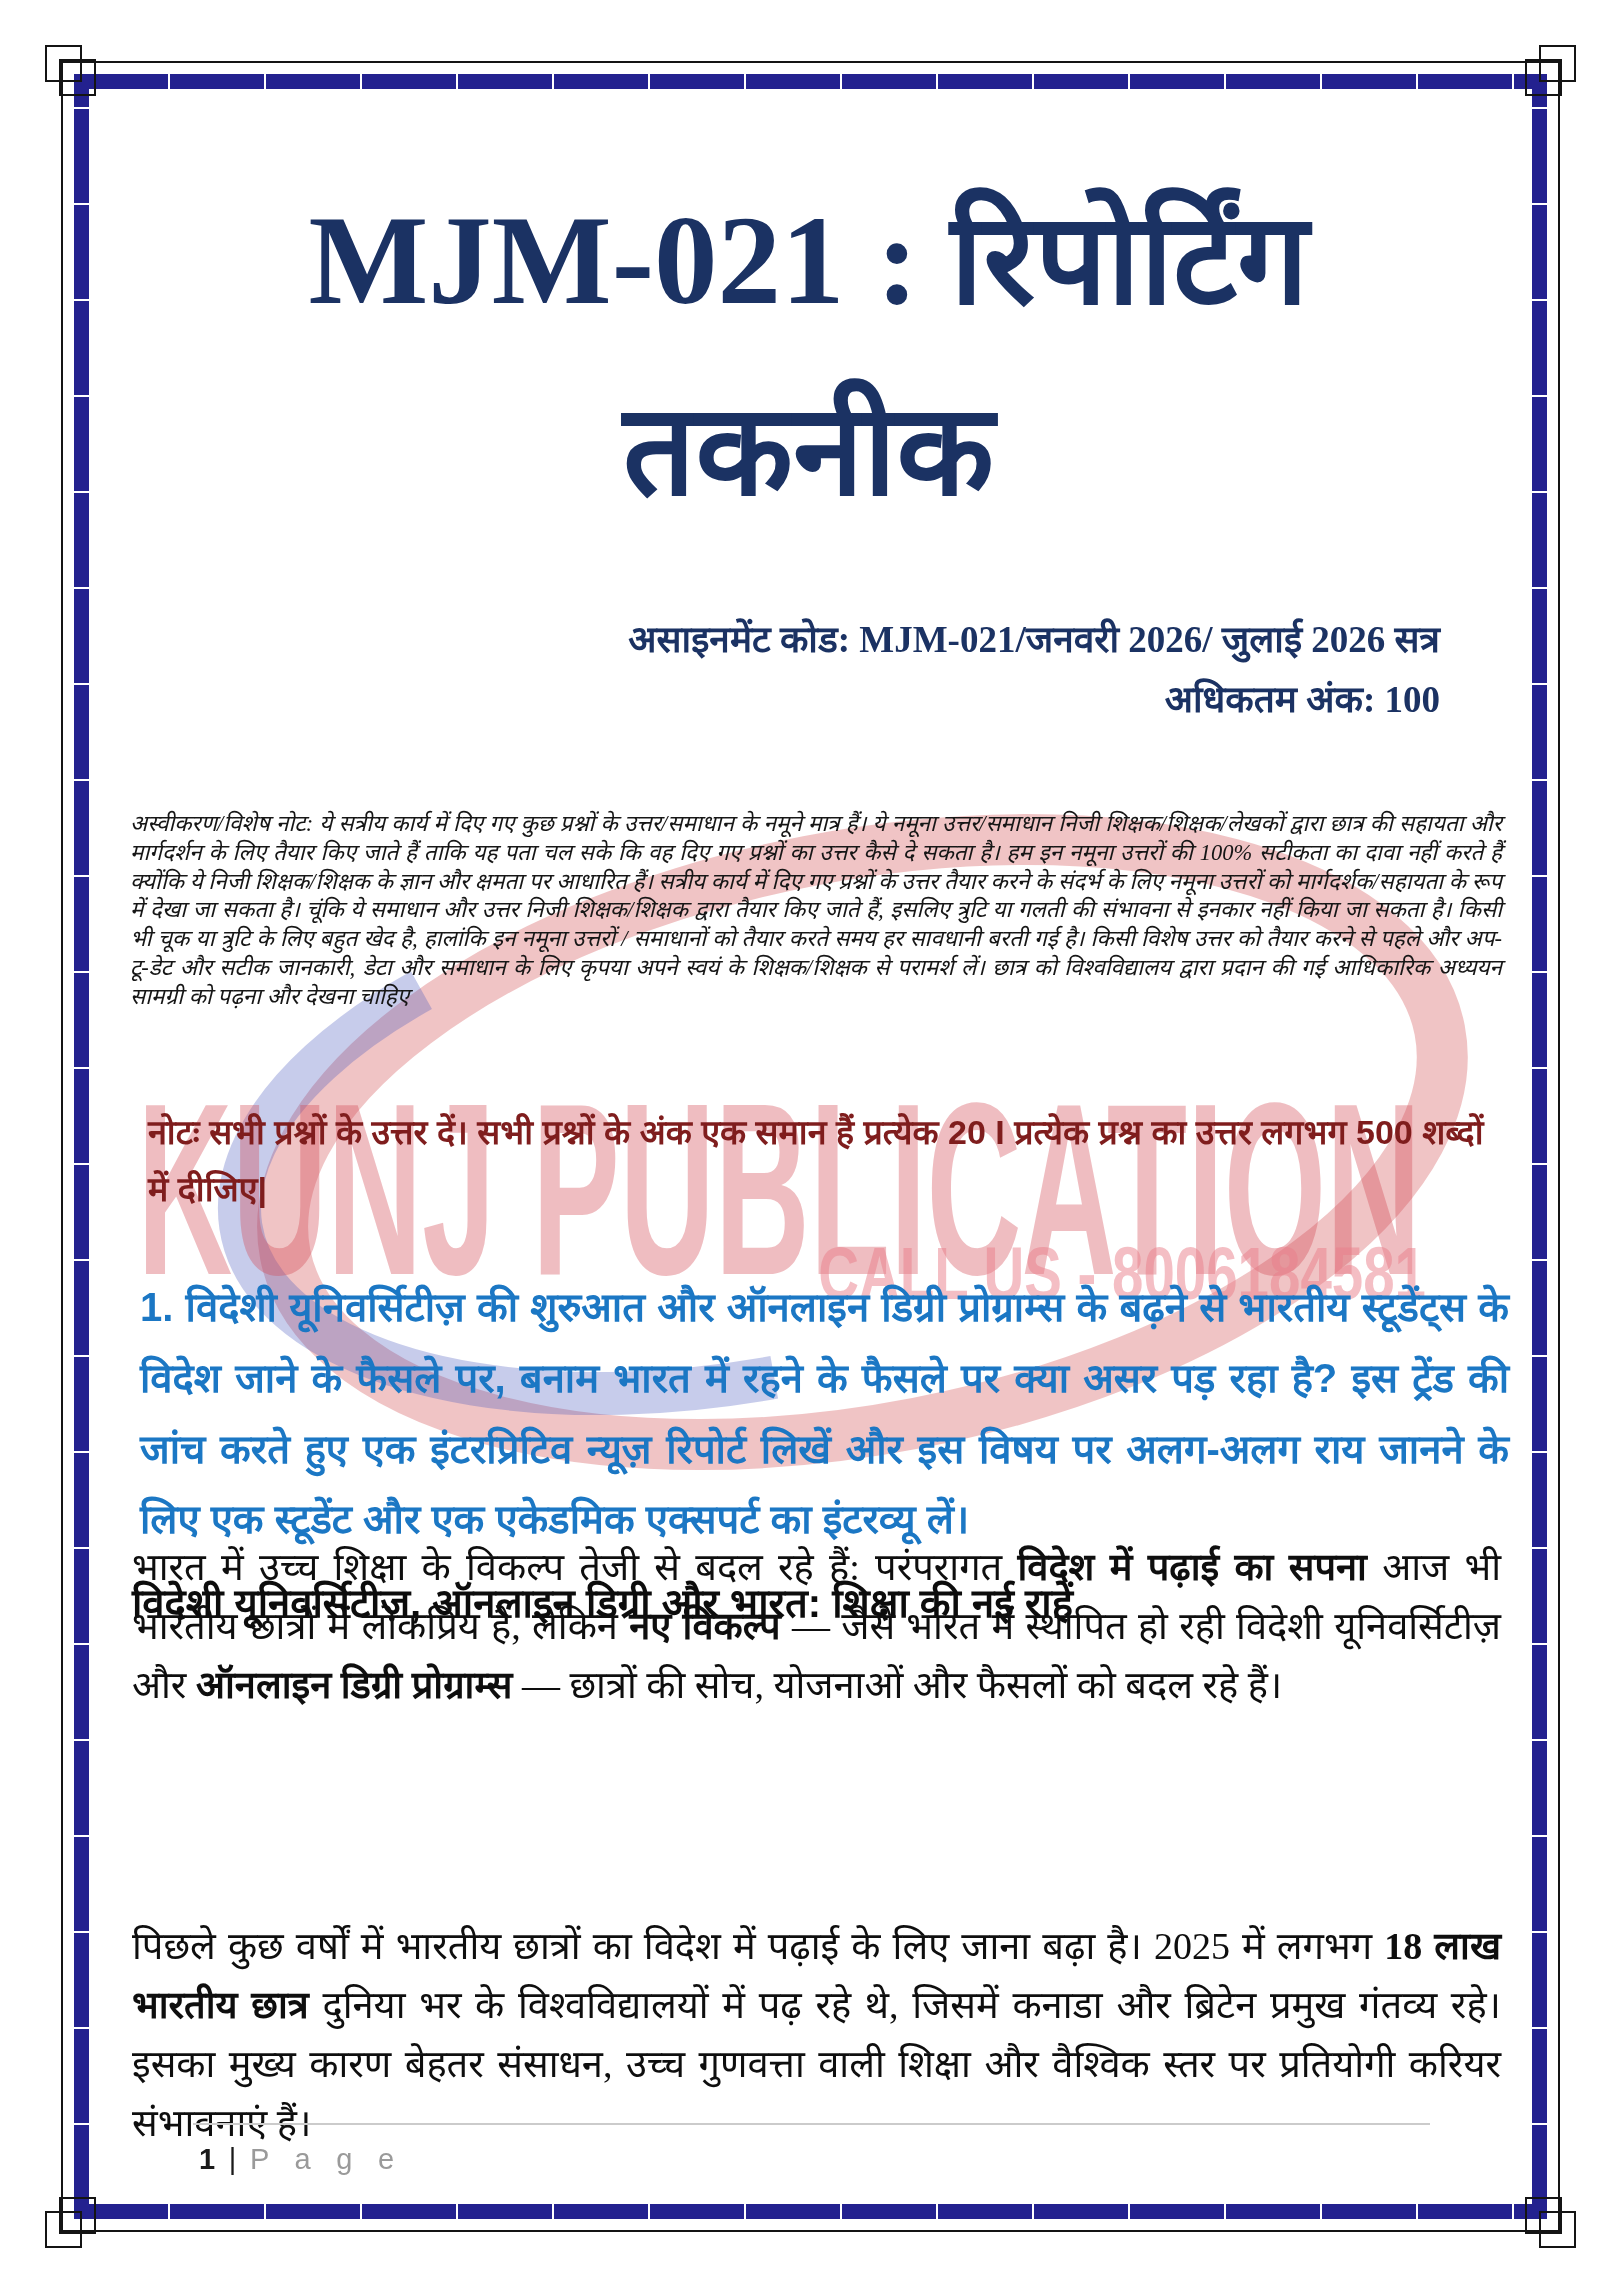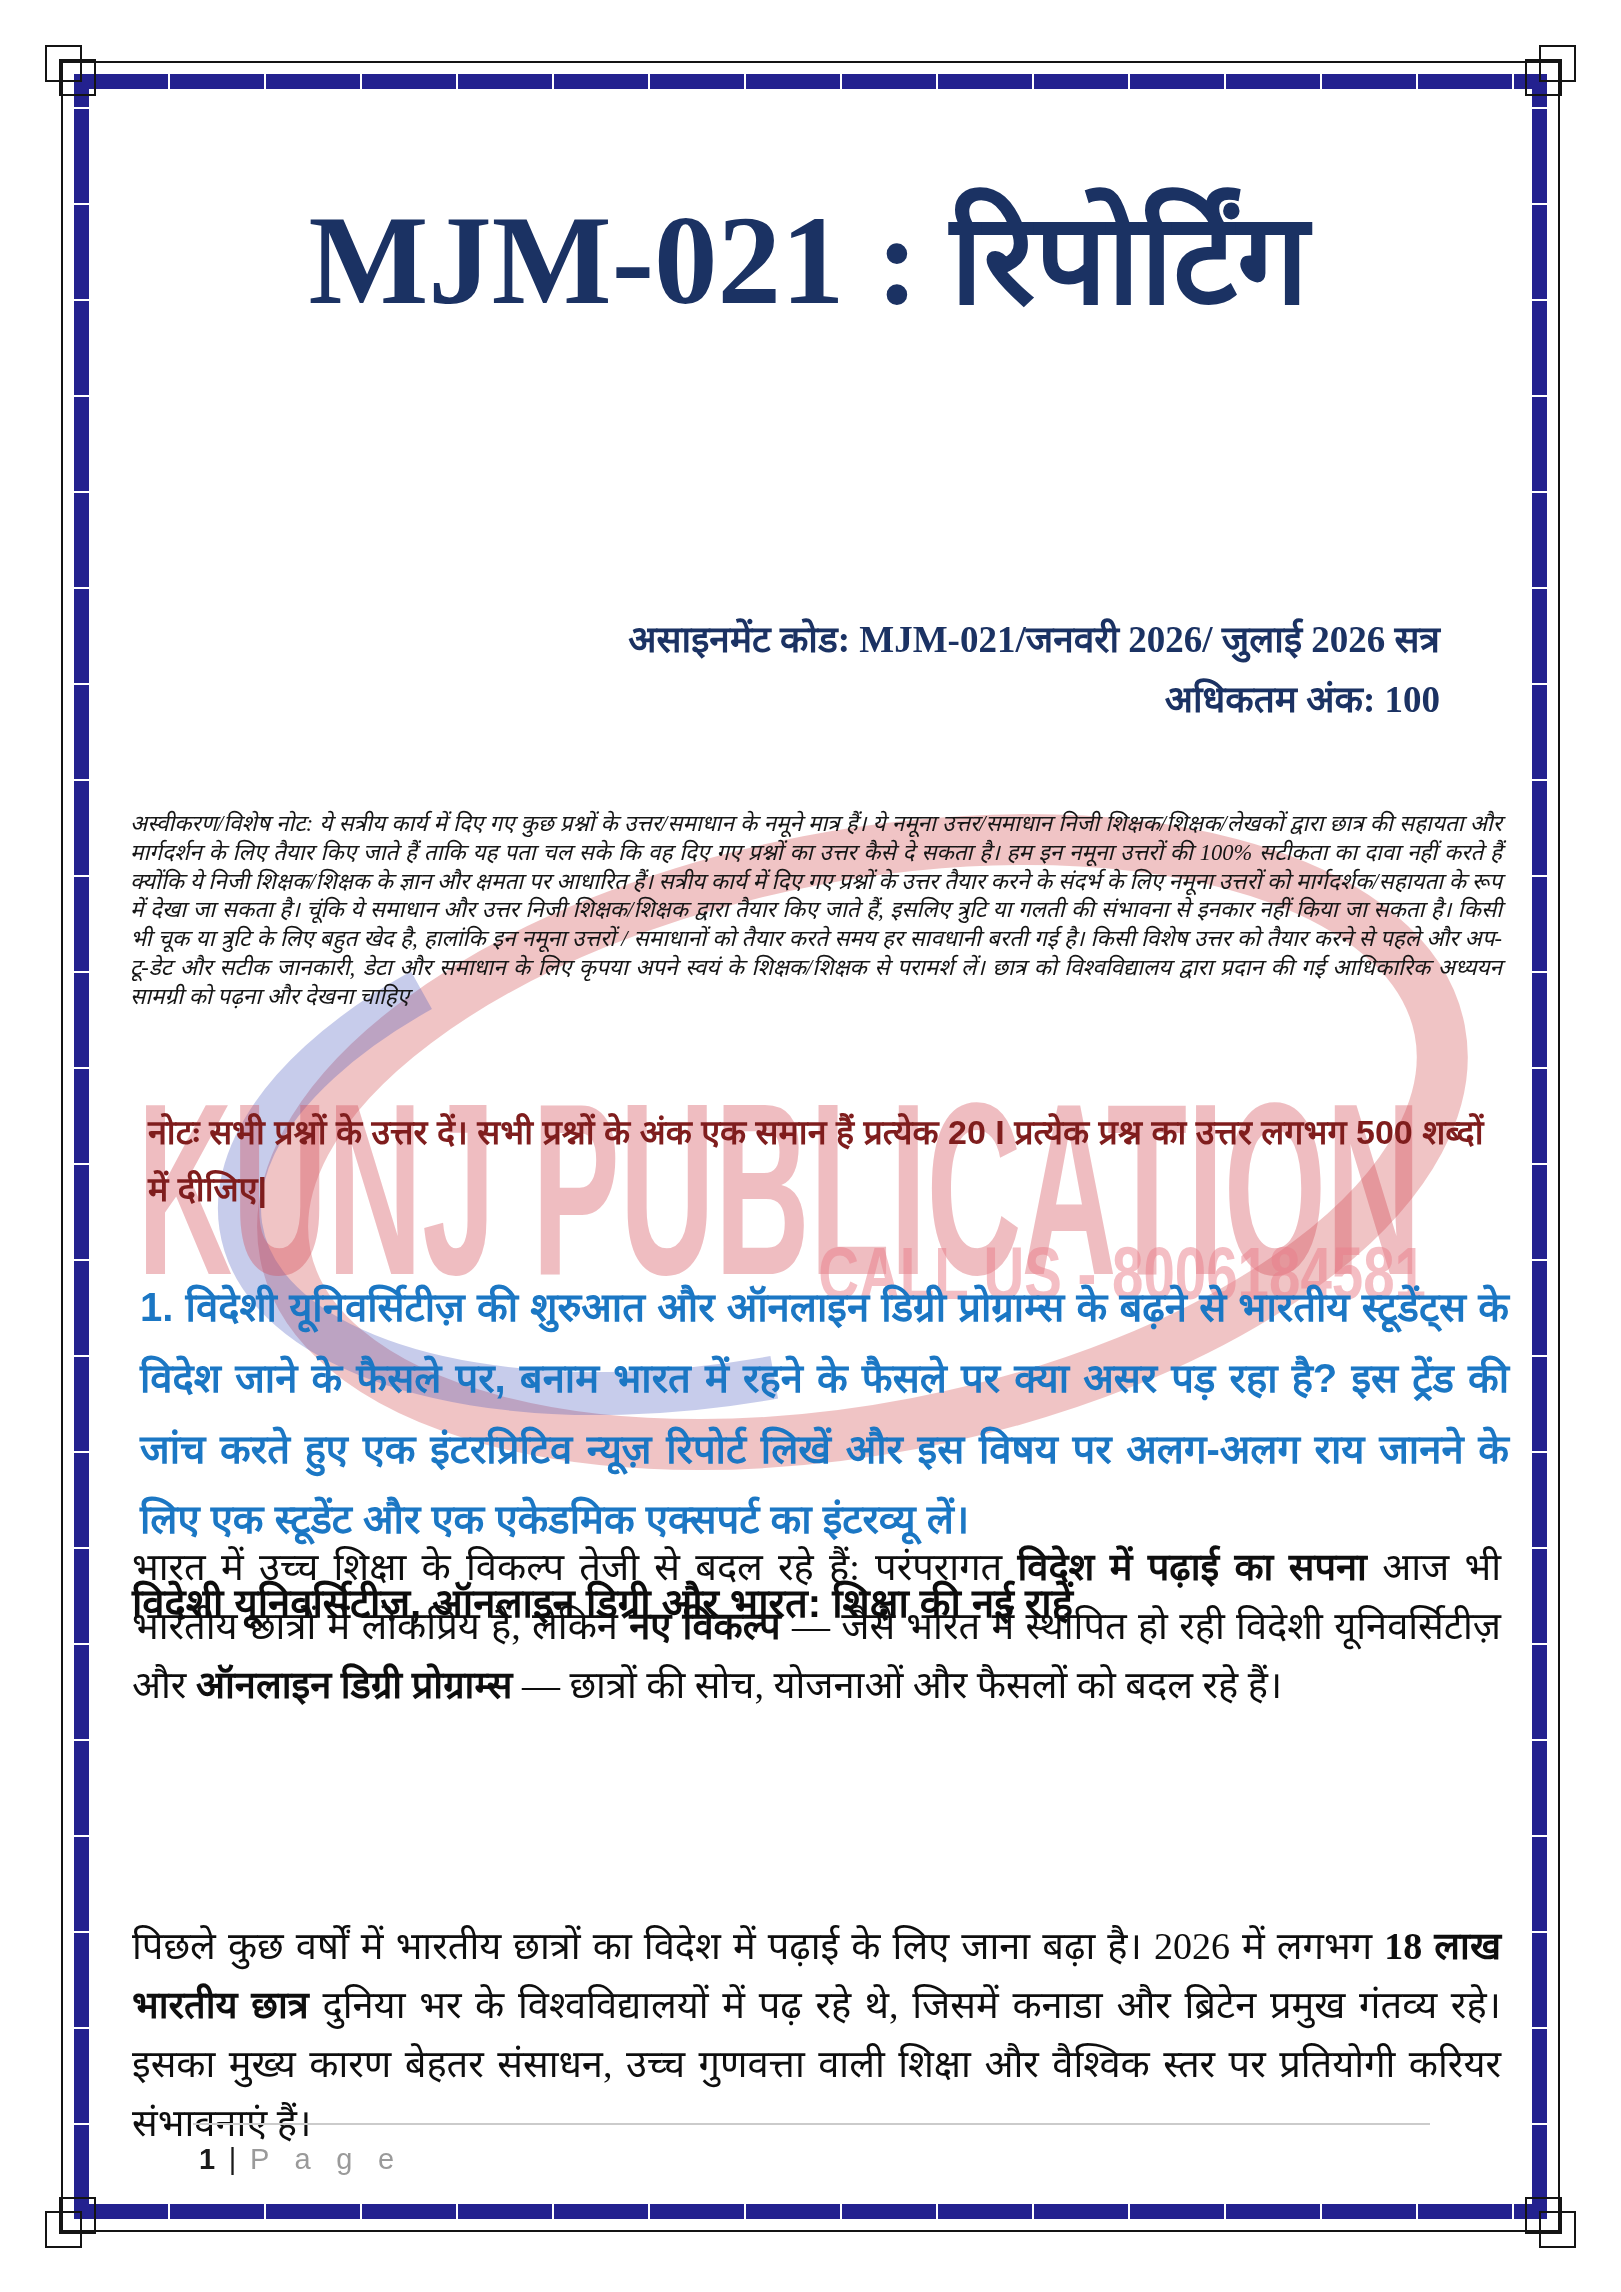--- a/index.html
+++ b/index.html
@@ -129,39 +129,40 @@
   <div class="corner br">
     <div class="sq a"></div>
     <div class="sq b"></div>
   </div>
 
   <div class="content">
 
 
     <h1 class="doc-title">
       <div>MJM-021 : रिपोर्टिंग</div>
+      <div>तकनीक</div>
     </h1>
 
     <div class="assignment">
       <div>असाइनमेंट कोड: MJM-021/जनवरी 2026/ जुलाई 2026 सत्र</div>
       <div>अधिकतम अंक: 100</div>
     </div>
 
     <p class="disclaimer">अस्वीकरण/विशेष नोट: ये सत्रीय कार्य में दिए गए कुछ प्रश्नों के उत्तर/समाधान के नमूने मात्र हैं। ये नमूना उत्तर/समाधान निजी शिक्षक/शिक्षक/लेखकों द्वारा छात्र की सहायता और मार्गदर्शन के लिए तैयार किए जाते हैं ताकि यह पता चल सके कि वह दिए गए प्रश्नों का उत्तर कैसे दे सकता है। हम इन नमूना उत्तरों की 100% सटीकता का दावा नहीं करते हैं क्योंकि ये निजी शिक्षक/शिक्षक के ज्ञान और क्षमता पर आधारित हैं। सत्रीय कार्य में दिए गए प्रश्नों के उत्तर तैयार करने के संदर्भ के लिए नमूना उत्तरों को मार्गदर्शक/सहायता के रूप में देखा जा सकता है। चूंकि ये समाधान और उत्तर निजी शिक्षक/शिक्षक द्वारा तैयार किए जाते हैं, इसलिए त्रुटि या गलती की संभावना से इनकार नहीं किया जा सकता है। किसी भी चूक या त्रुटि के लिए बहुत खेद है, हालांकि इन नमूना उत्तरों / समाधानों को तैयार करते समय हर सावधानी बरती गई है। किसी विशेष उत्तर को तैयार करने से पहले और अप-टू-डेट और सटीक जानकारी, डेटा और समाधान के लिए कृपया अपने स्वयं के शिक्षक/शिक्षक से परामर्श लें। छात्र को विश्वविद्यालय द्वारा प्रदान की गई आधिकारिक अध्ययन सामग्री को पढ़ना और देखना चाहिए</p>
 
     <p class="note">नोटः सभी प्रश्नों  के उत्तर दें। सभी प्रश्नों के अंक एक समान हैं प्रत्येक 20 I प्रत्येक प्रश्न का उत्तर लगभग 500 शब्दों में दीजिए|</p>
 
     <p class="question">1. विदेशी यूनिवर्सिटीज़ की शुरुआत और ऑनलाइन डिग्री प्रोग्राम्स के बढ़ने से भारतीय स्टूडेंट्स के विदेश जाने के फैसले पर, बनाम भारत में रहने के फैसले पर क्या असर पड़ रहा है? इस ट्रेंड की जांच करते हुए एक इंटरप्रिटिव न्यूज़ रिपोर्ट लिखें और इस विषय पर अलग-अलग राय जानने के लिए एक स्टूडेंट और एक एकेडमिक एक्सपर्ट का इंटरव्यू लें।</p>
 
     <h2 class="sec-heading h1">विदेशी यूनिवर्सिटीज़, ऑनलाइन डिग्री और भारत: शिक्षा की नई राहें</h2>
 
     <p class="body-para p1"><span>भारत में उच्च शिक्षा के विकल्प तेजी से बदल रहे हैं: परंपरागत </span><b>विदेश में पढ़ाई का सपना</b><span> आज भी भारतीय छात्रों में लोकप्रिय है, लेकिन </span><b>नए विकल्प</b><span> — जैसे भारत में स्थापित हो रही विदेशी यूनिवर्सिटीज़ और </span><b>ऑनलाइन डिग्री प्रोग्राम्स</b><span> — छात्रों की सोच, योजनाओं और फैसलों को बदल रहे हैं।</span></p>
 
 
-    <p class="body-para p2"><span>पिछले कुछ वर्षों में भारतीय छात्रों का विदेश में पढ़ाई के लिए जाना बढ़ा है। 2026 में लगभग </span><b>18 लाख भारतीय छात्र</b><span> दुनिया भर के विश्वविद्यालयों में पढ़ रहे थे, जिसमें कनाडा और ब्रिटेन प्रमुख गंतव्य रहे। इसका मुख्य कारण बेहतर संसाधन, उच्च गुणवत्ता वाली शिक्षा और वैश्विक स्तर पर प्रतियोगी करियर संभावनाएं हैं।</span></p>
+    <p class="body-para p2"><span>पिछले कुछ वर्षों में भारतीय छात्रों का विदेश में पढ़ाई के लिए जाना बढ़ा है। 2025 में लगभग </span><b>18 लाख भारतीय छात्र</b><span> दुनिया भर के विश्वविद्यालयों में पढ़ रहे थे, जिसमें कनाडा और ब्रिटेन प्रमुख गंतव्य रहे। इसका मुख्य कारण बेहतर संसाधन, उच्च गुणवत्ता वाली शिक्षा और वैश्विक स्तर पर प्रतियोगी करियर संभावनाएं हैं।</span></p>
 
     <div class="footer-rule"></div>
     <div class="footer-text">
       <span class="num">1</span>
       <span class="sep">|</span>
       <span class="word">P a g e</span>
     </div>
 
   </div>
 </div>

